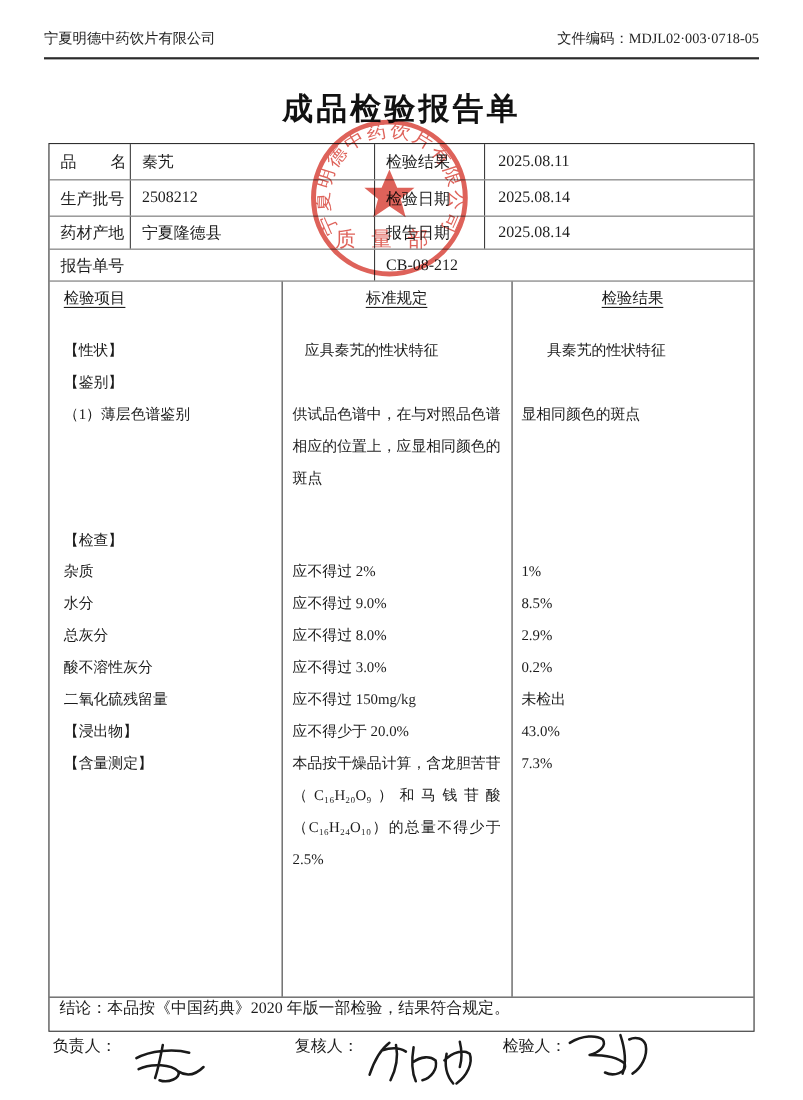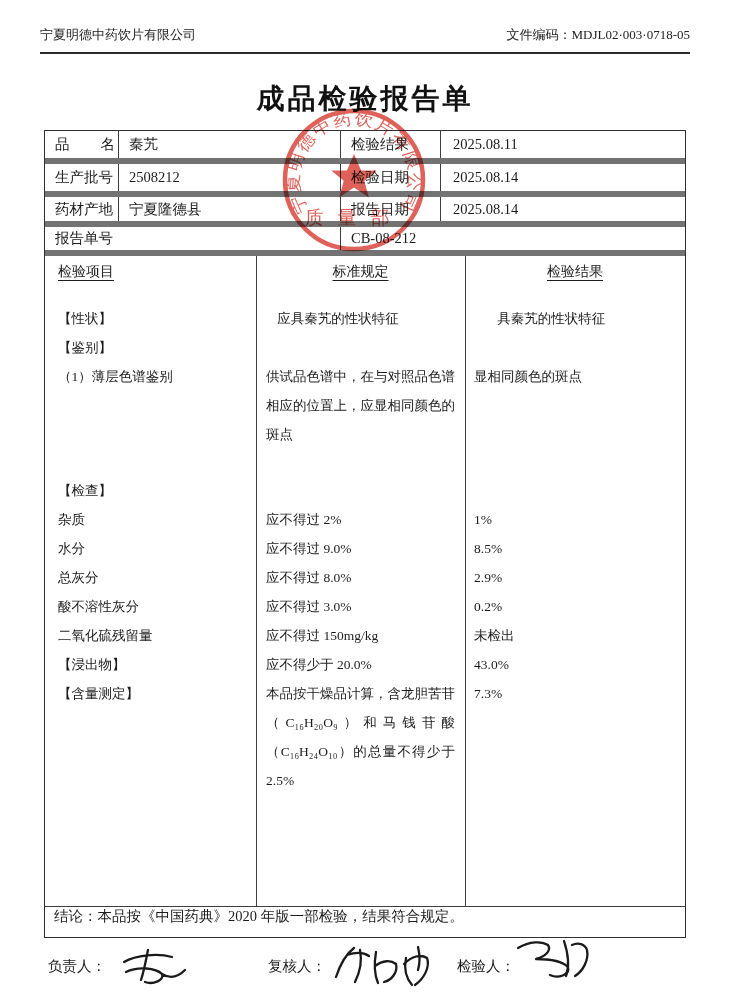--- a/index.html
+++ b/index.html
@@ -19,21 +19,21 @@
   }
   .title {
     position:absolute; left:0; right:0; top:80px; text-align:center;
     font-size:28px; font-weight:700; letter-spacing:3px; color:#111;
   }
   
   .sheet {
     position:absolute; left:44px; top:130px; width:642px; height:808px;
     border:1.5px solid #2f2f2f; box-sizing:border-box; background:transparent;
   }
-  .irow { display:flex; border-bottom:6px solid #737373; box-sizing:border-box; }
+  .irow { display:flex; border-bottom:1px solid #737373; box-sizing:border-box; }
   .ih33 { height:33px; } .ih30 { height:30px; } .ih29 { height:29px; }
   .icell {
     display:flex; align-items:center; box-sizing:border-box;
     font-size:14.5px; padding-left:10px; white-space:nowrap;
   }
   .ca { width:73px; }  .cb { width:222px; border-left:1px solid #3d3d3d; }
   .cc { width:100px; border-left:1px solid #3d3d3d; } .cd { width:245px; border-left:1px solid #3d3d3d; padding-left:12px; }
   .cw { width:295px; } .cv { width:345px; border-left:1px solid #3d3d3d; }
   .jl { display:inline-block; width:60px; text-align:justify; text-align-last:justify; }
   
@@ -51,21 +51,21 @@
   .mc1 { width:211px; padding-left:13px; box-sizing:border-box; }
   .mc2 { width:209px; padding:0 10px;  box-sizing:border-box; text-align:justify; }
   .mc3 { width:220px; padding-left:9px; box-sizing:border-box; }
   
   .concl {
     height:30px; border-top:1px solid #3d3d3d; display:flex; align-items:flex-start;
     padding-left:9px; font-size:14.5px; box-sizing:border-box; white-space:nowrap;
   }
   
   .signoff { position:absolute; top:941px; left:0; width:730px; height:59px; font-size:14.5px; }
-  .slabel { position:absolute; white-space:nowrap;margin-top:16px; }
+  .slabel { position:absolute; white-space:nowrap; }
   .sl1 { left:48px; }  .sl2 { left:268px; } .sl3 { left:457px; }
   .sig { position:absolute; }
   .sig path { fill:none; stroke:#1a1a1a; stroke-width:2.3; stroke-linecap:round; stroke-linejoin:round; }
   
   .stamp { position:absolute; mix-blend-mode:multiply; opacity:0.84; pointer-events:none; }
   .stamp-top { left:272px; top:106px; }
 </style>
 </head>
 <body>
 

